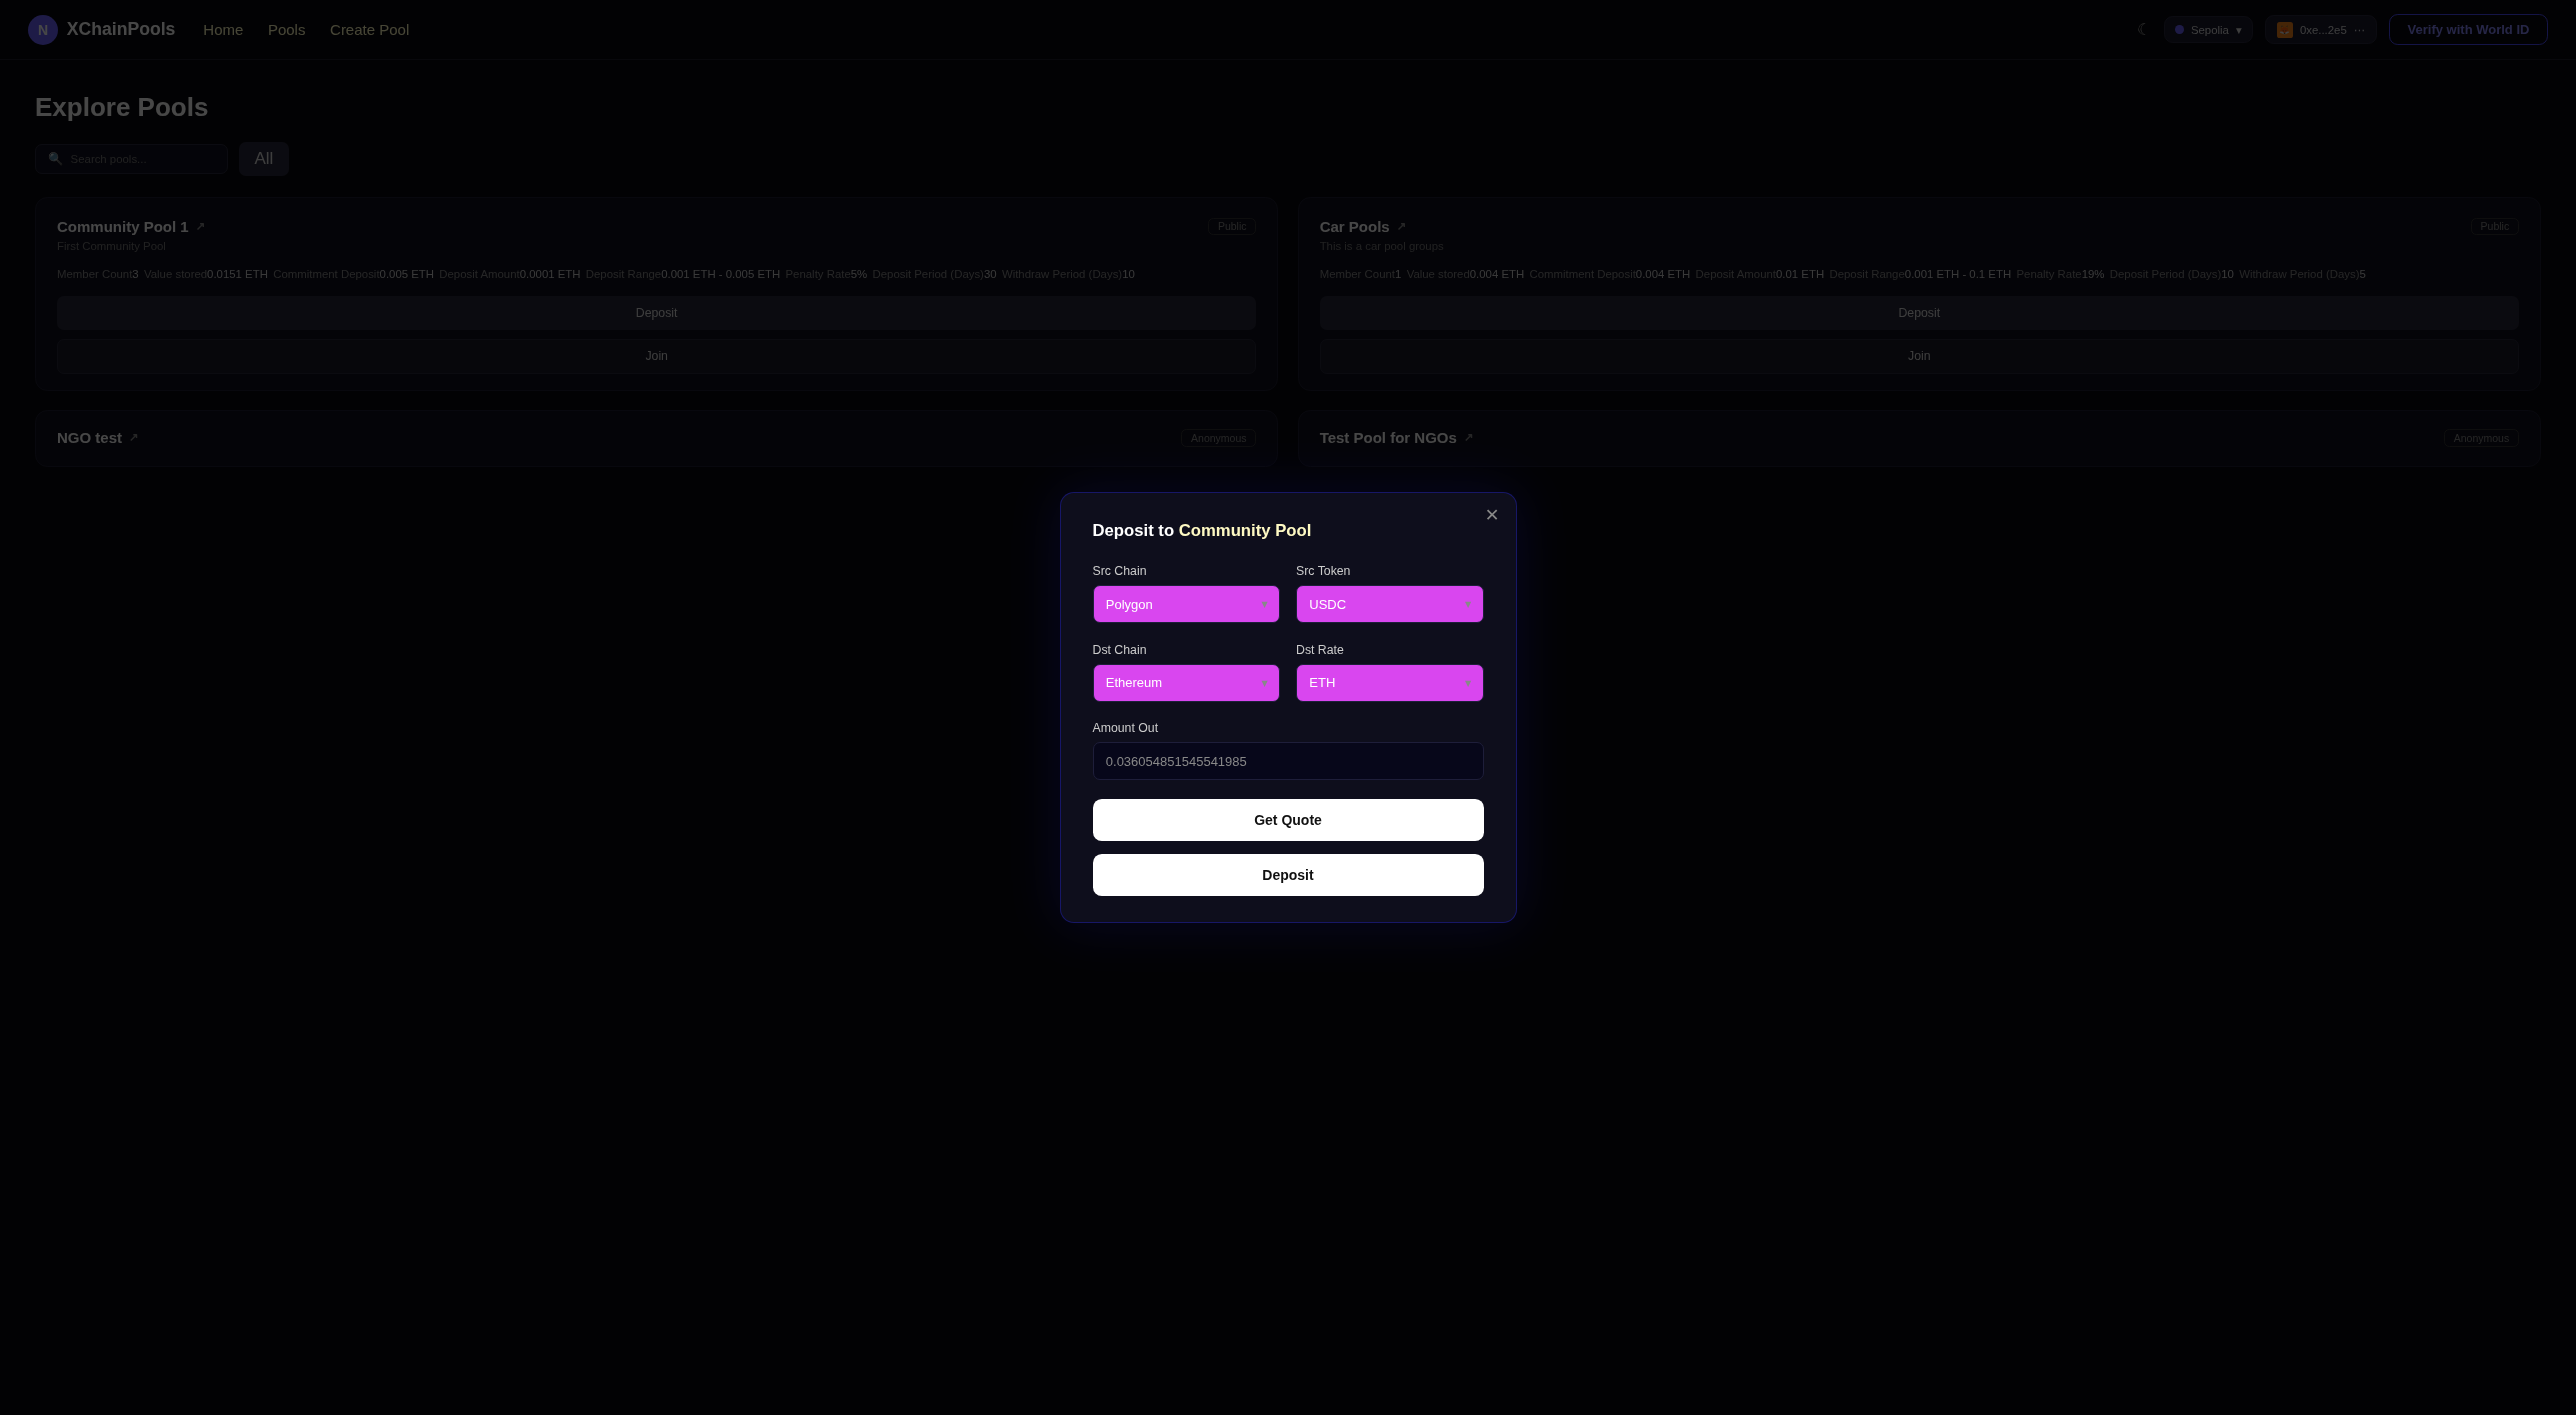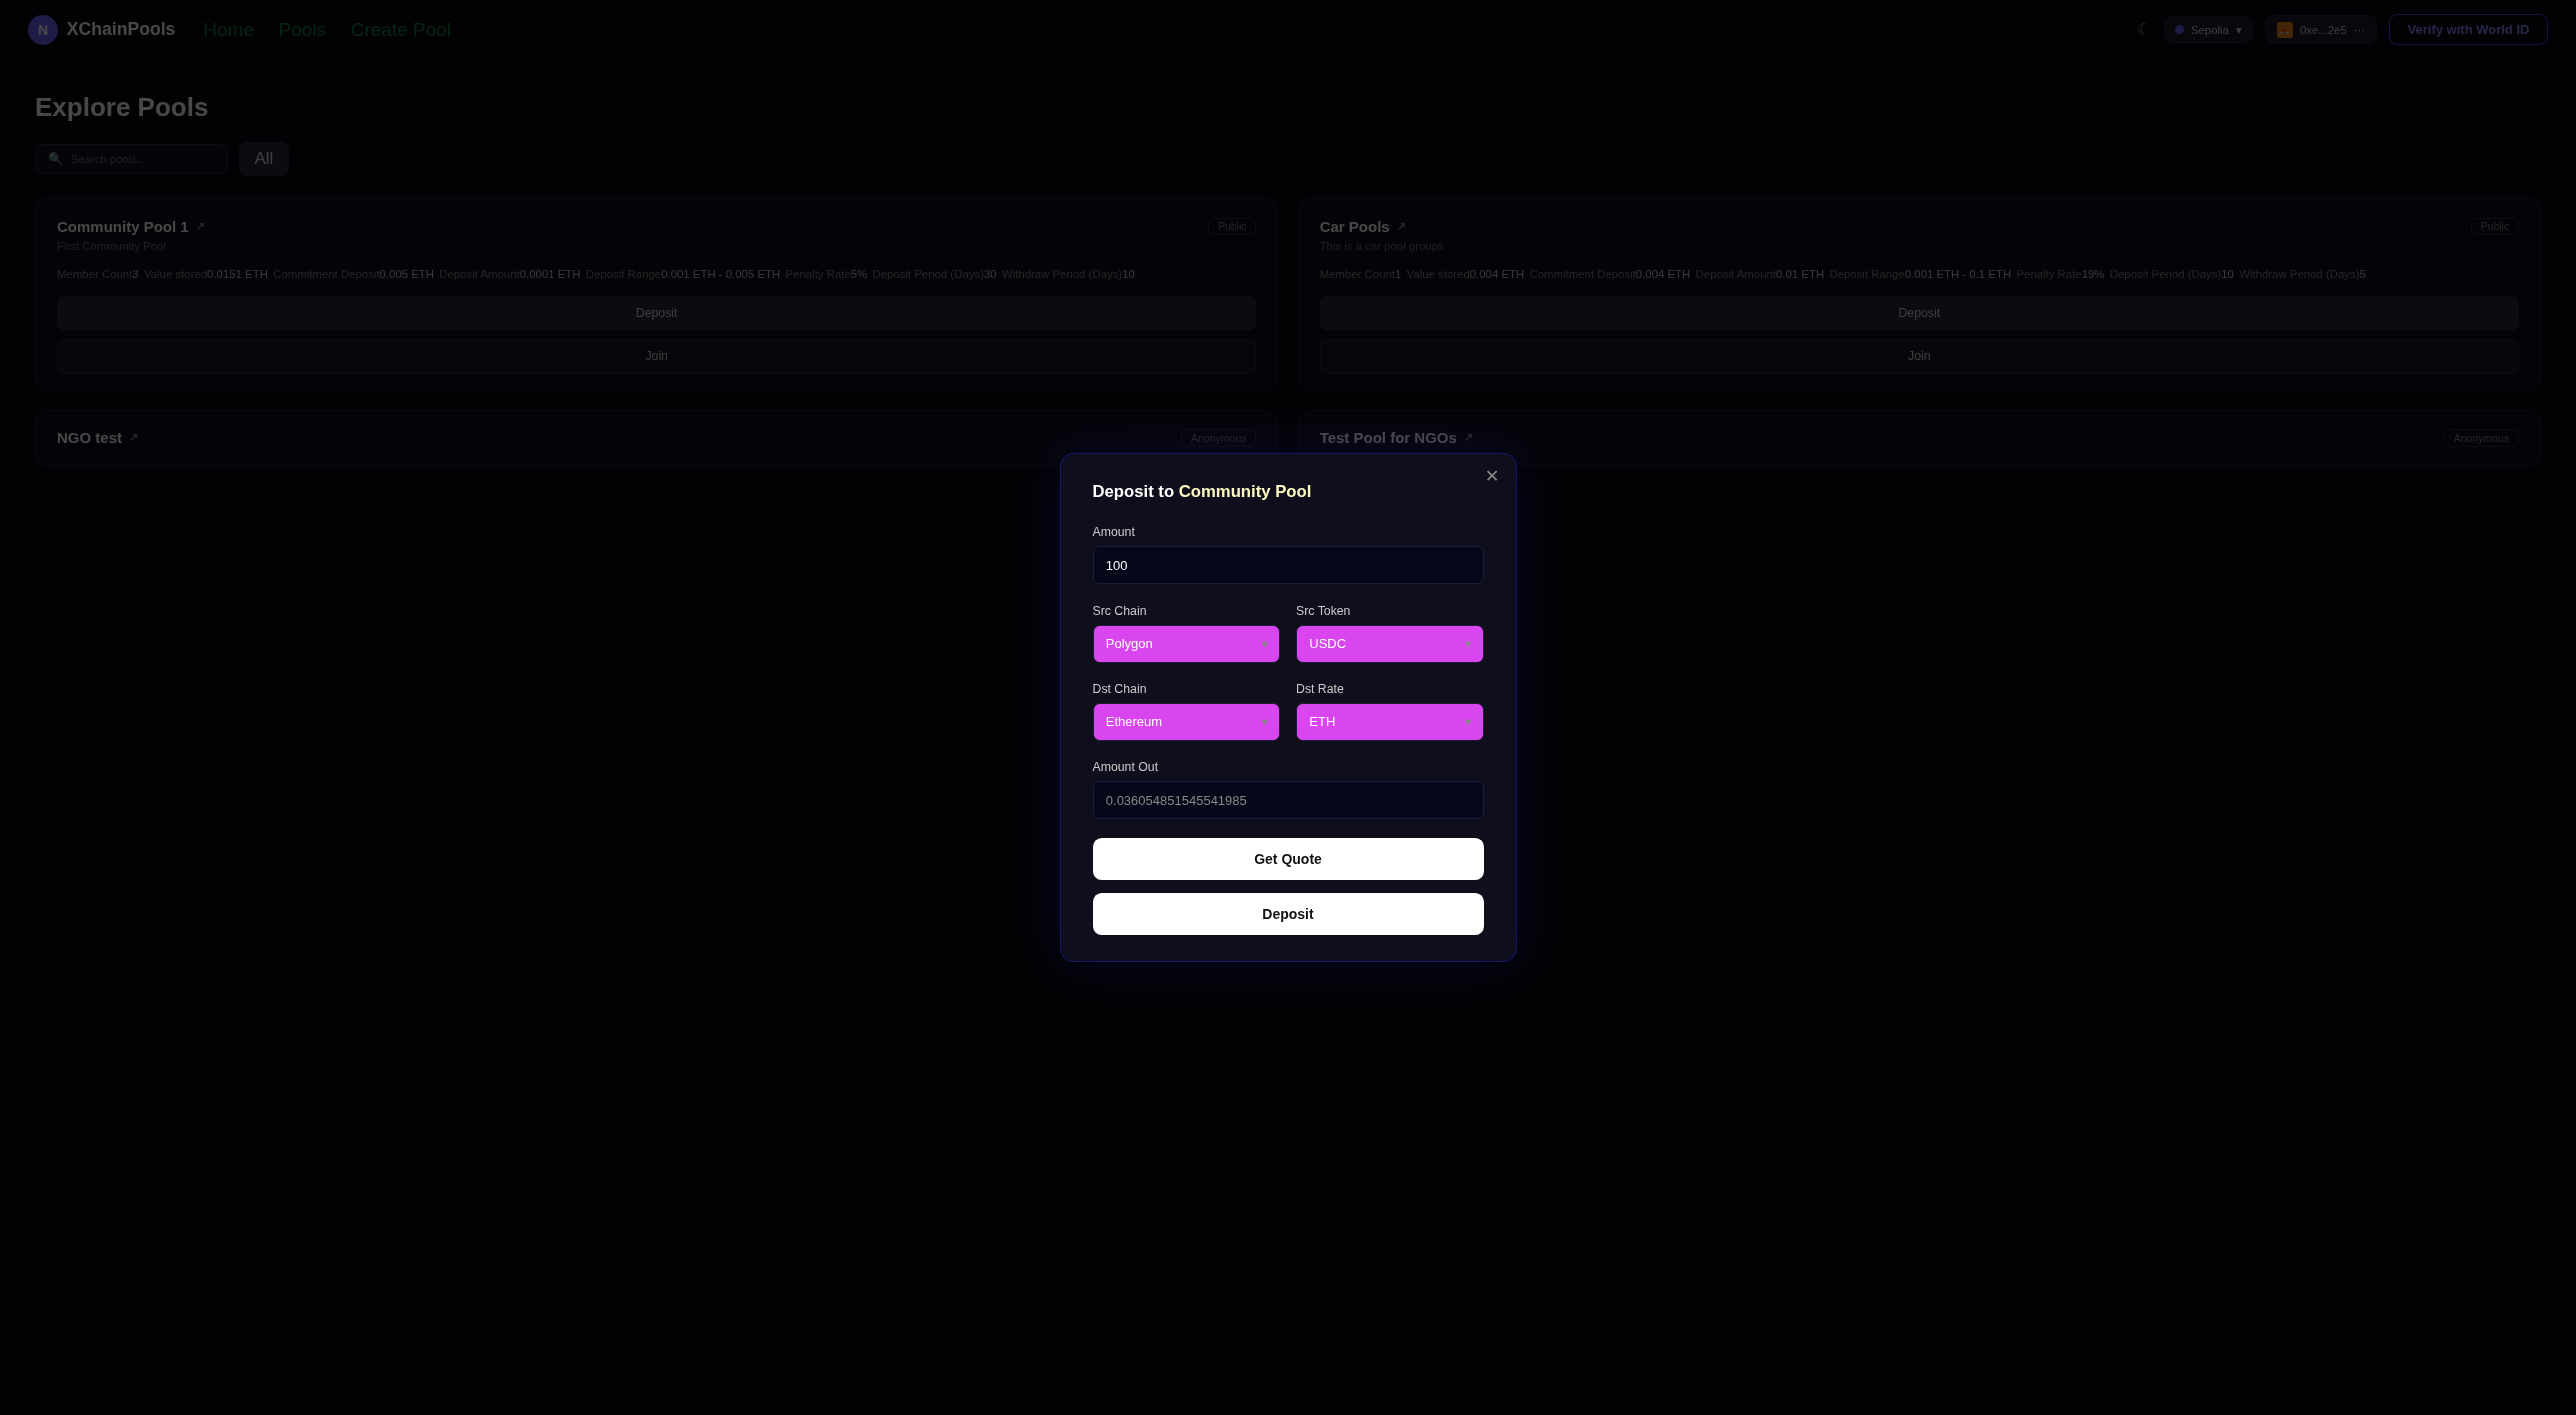--- a/index.html
+++ b/index.html
@@ -36,21 +36,21 @@
       width: 30px; height: 30px;
       background: #6c63ff;
       border-radius: 50%;
       display: flex; align-items: center; justify-content: center;
       font-weight: 900; font-size: 14px; color: #fff;
     }
     .nav-links {
       display: flex; gap: 24.6px; flex: 1;
     }
     .nav-link {
-      color: #15803d; font-size: 19px; cursor: pointer;
+      color: #fef9c3; font-size: 15px; cursor: pointer;
       text-decoration: none;
     }
     .nav-right {
       display: flex; align-items: center; gap: 12.3px; margin-left: auto;
     }
     .moon-btn {
       background: none; border: none; cursor: pointer;
       color: #aaa; font-size: 16px;
     }
     .network-badge {
@@ -428,24 +428,20 @@
 </div>
 
 <div class="overlay">
   <div class="modal">
     <button class="modal-close">✕</button>
     <div class="modal-title">
       <span>Deposit to </span><a>Community Pool</a>
     </div>
 
     
-    <div class="form-group">
-      <label class="form-label">Amount</label>
-      <input class="form-input" type="text" value="100" style="">
-    </div>
 
     
     <div class="form-row">
       <div>
         <label class="form-label">Src Chain</label>
         <div class="select-wrapper">
           <select class="form-select">
             <option>Polygon</option>
             <option>Ethereum</option>
             <option>Arbitrum</option>

